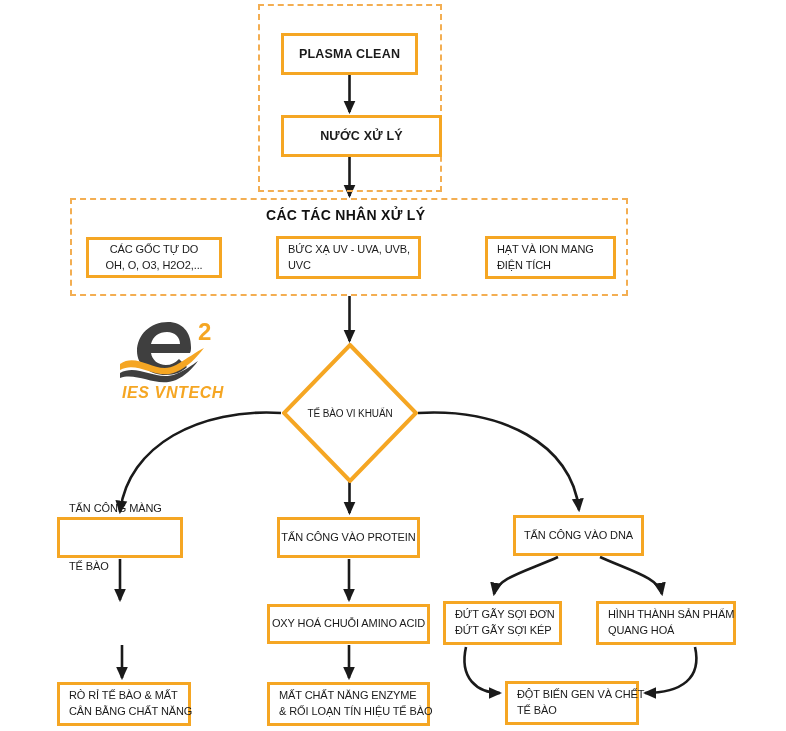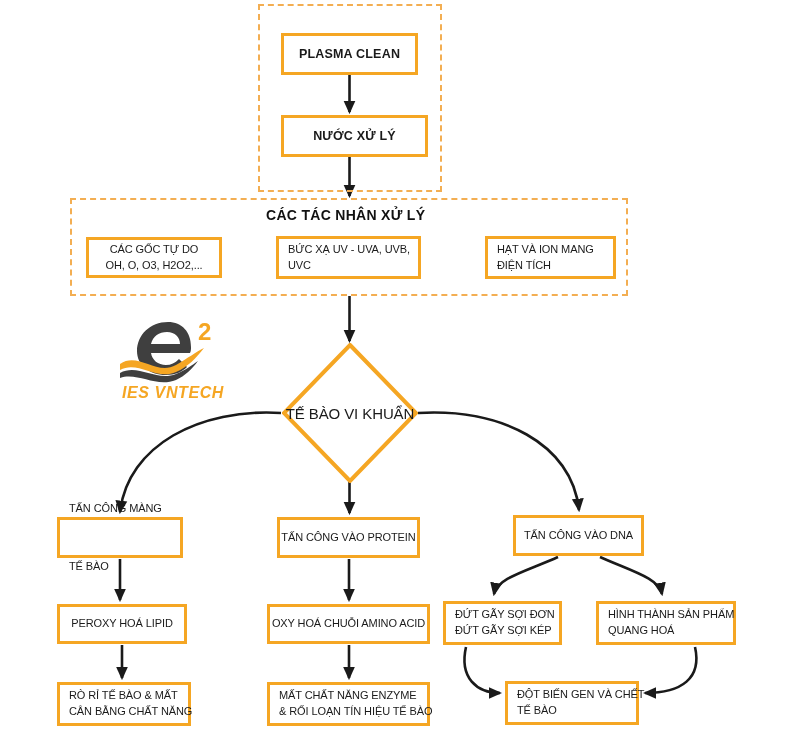--- a/index.html
+++ b/index.html
@@ -67,21 +67,21 @@
     position: absolute;
     z-index: 3;
   }
   .diamond .lbl {
     position: absolute;
     left: 0; top: 0;
     width: 100%; height: 100%;
     display: flex;
     align-items: center;
     justify-content: center;
-    font-size: 15px;
+    font-size: 10px;
     color: #1a1a1a;
     white-space: nowrap;
     letter-spacing: -0.1px;
   }
 
   
   .logo {
     position: absolute;
     z-index: 4;
     width: 110px;
@@ -143,21 +143,21 @@
 
   <div class="dashed-group" style="left:258px; top:4px; width:184px; height:188px;"></div>
 
   <div class="dashed-group" style="left:70px; top:198px; width:558px; height:98px;"></div>
   <div class="group-title" style="left:266px; top:207px;">CÁC TÁC NHÂN XỬ LÝ</div>
 
   <div class="node center bold" style="left:281px; top:33px; width:137px; height:42px;">
     <span class="ln">PLASMA CLEAN</span>
   </div>
 
-  <div class="node center bold" style="left:281px; top:115px; width:147px; height:42px;">
+  <div class="node center bold" style="left:281px; top:115px; width:161px; height:42px;">
     <span class="ln">NƯỚC XỬ LÝ</span>
   </div>
 
   <div class="node center" style="left:86px; top:237px; width:136px; height:41px;">
     <span class="ln">CÁC GỐC TỰ DO</span>
     <span class="ln">OH, O, O3, H2O2,...</span>
   </div>
 
   <div class="node left" style="left:276px; top:236px; width:145px; height:43px;">
     <span class="ln">BỨC XẠ UV - UVA, UVB,</span>
@@ -182,23 +182,20 @@
   </div>
 
   <div class="node center" style="left:277px; top:517px; width:143px; height:41px;">
     <span class="ln">TẤN CÔNG VÀO PROTEIN</span>
   </div>
 
   <div class="node center" style="left:513px; top:515px; width:131px; height:41px;">
     <span class="ln">TẤN CÔNG VÀO DNA</span>
   </div>
 
-  <div class="node center" style="left:57px; top:604px; width:130px; height:40px;">
-    <span class="ln">PEROXY HOÁ LIPID</span>
-  </div>
 
   <div class="node center" style="left:267px; top:604px; width:163px; height:40px;">
     <span class="ln">OXY HOÁ CHUỖI AMINO ACID</span>
   </div>
 
   <div class="node left" style="left:443px; top:601px; width:119px; height:44px;">
     <span class="ln">ĐỨT GÃY SỢI ĐƠN</span>
     <span class="ln">ĐỨT GÃY SỢI KÉP</span>
   </div>
 

